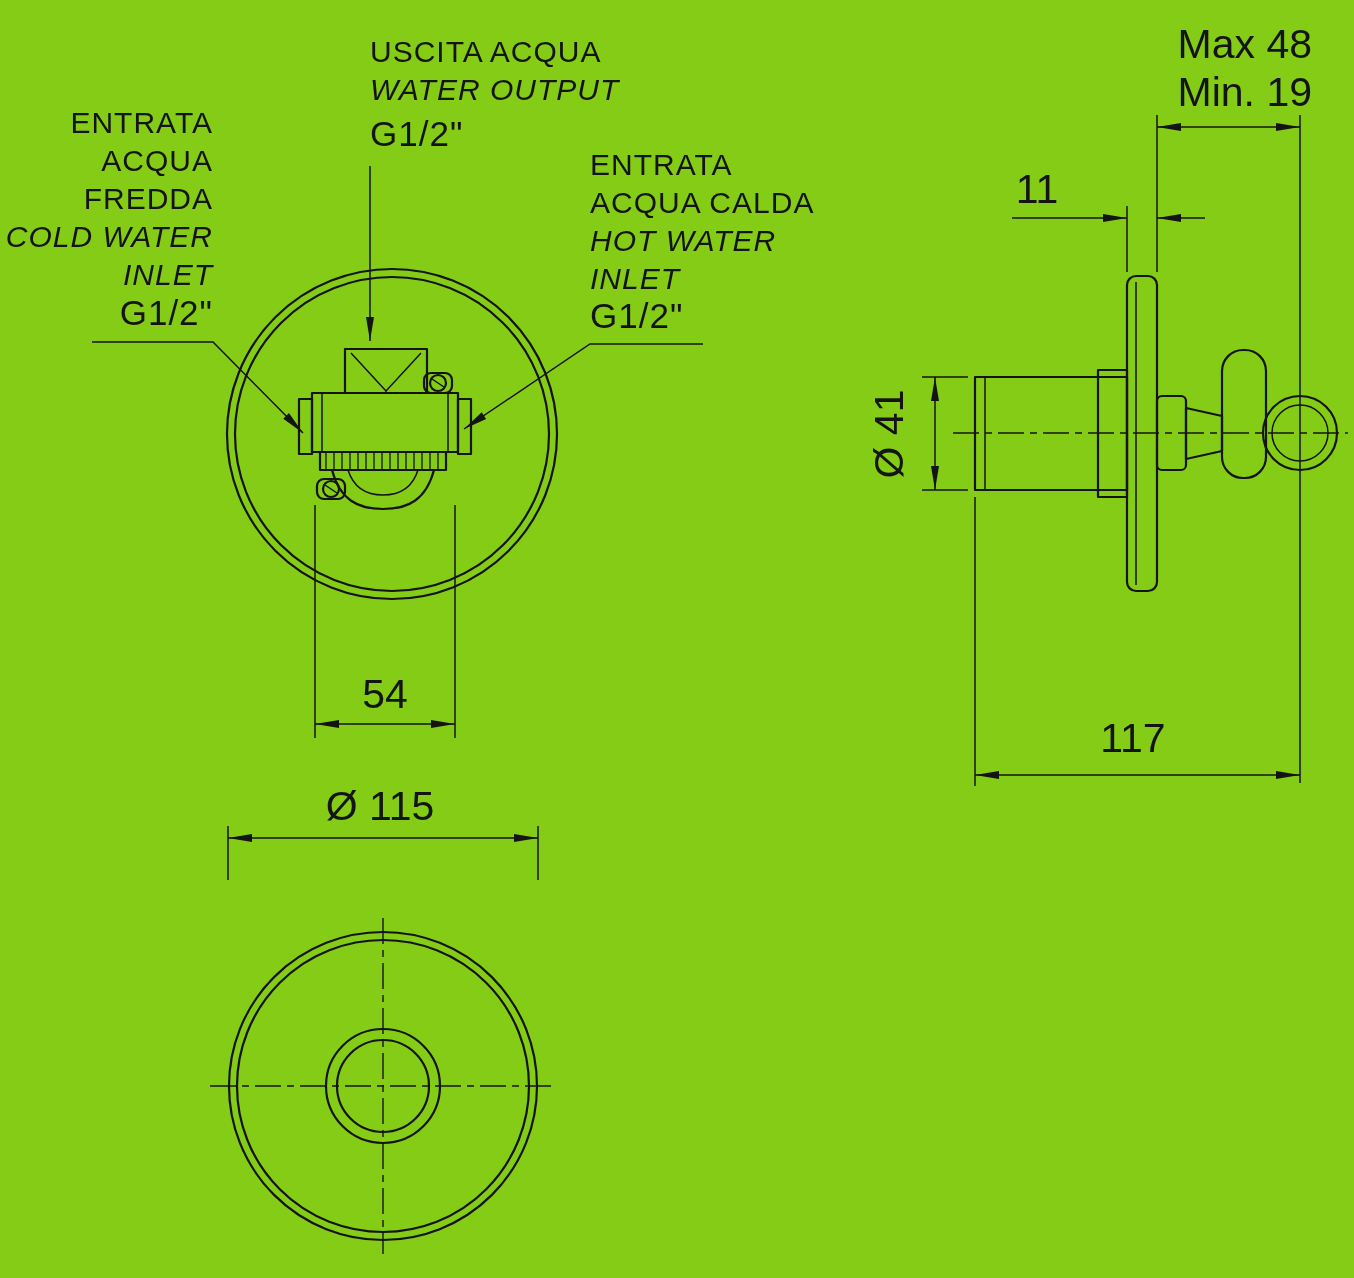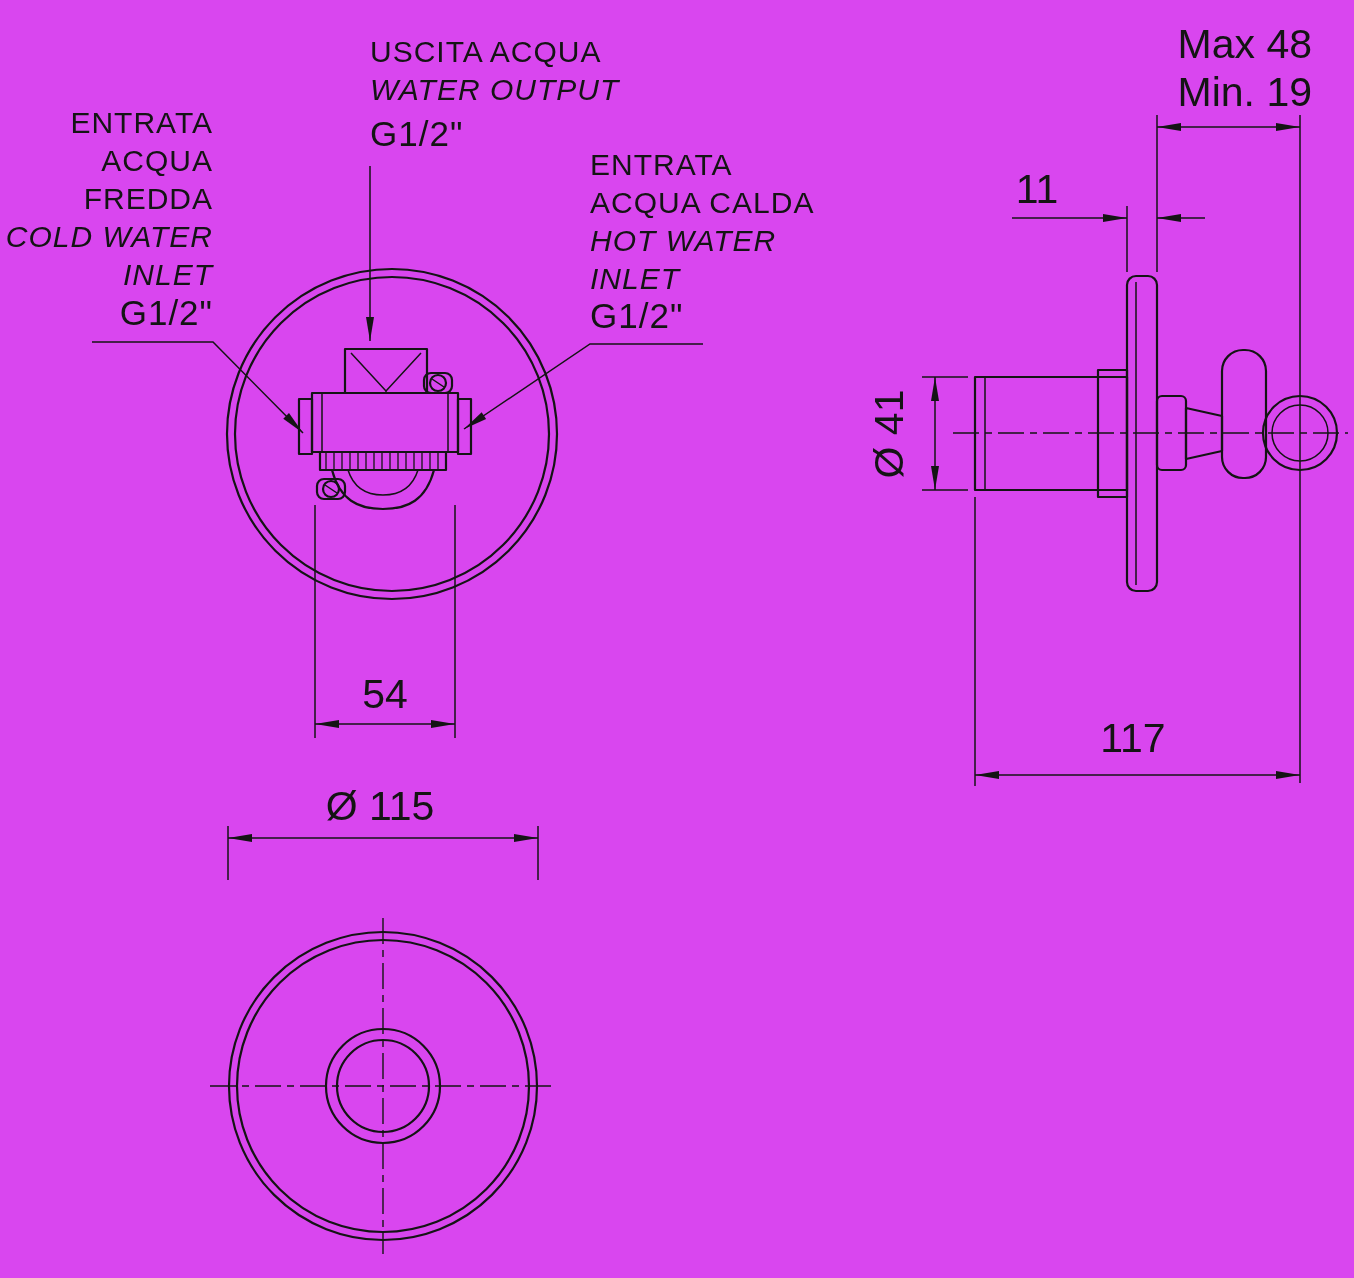--- a/index.html
+++ b/index.html
@@ -1,17 +1,17 @@
 <!DOCTYPE html>
 <html><head>
 <meta charset="utf-8">
 <title>Technical Drawing</title>
 <style>
   html,body{margin:0;padding:0;background:#ffffff;}
-  .canvas{width:1354px;height:1278px;background:#d946ef;position:relative;}
+  .canvas{width:1354px;height:1278px;background:#84cc16;position:relative;}
   svg{display:block;}
   .obj{fill:none;stroke:#141414;stroke-width:2.2px;stroke-linecap:round;stroke-linejoin:round;}
   .thin{fill:none;stroke:#141414;stroke-width:1.5px;}
   .hatch{fill:none;stroke:#141414;stroke-width:1.3px;}
   .cl{fill:none;stroke:#141414;stroke-width:1.4px;stroke-dasharray:26 6 7 6;}
   text{font-family:"Liberation Sans",sans-serif;fill:#141414;}
   .lbl{font-size:30px;letter-spacing:1px;}
   .i{font-style:italic;}
   .g12{font-size:35px;letter-spacing:1px;}
   .dim{font-size:41px;}

